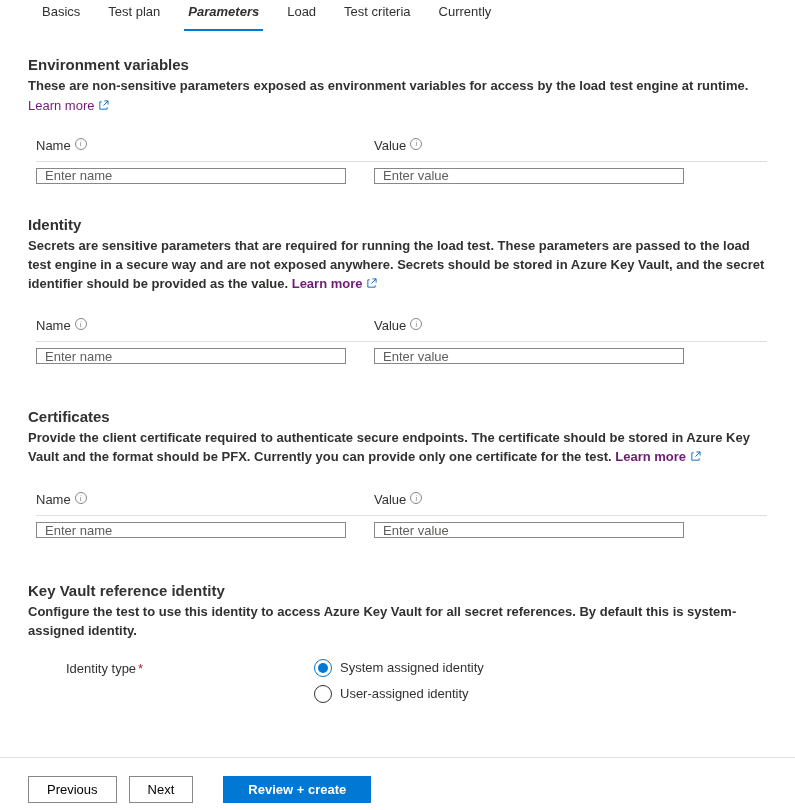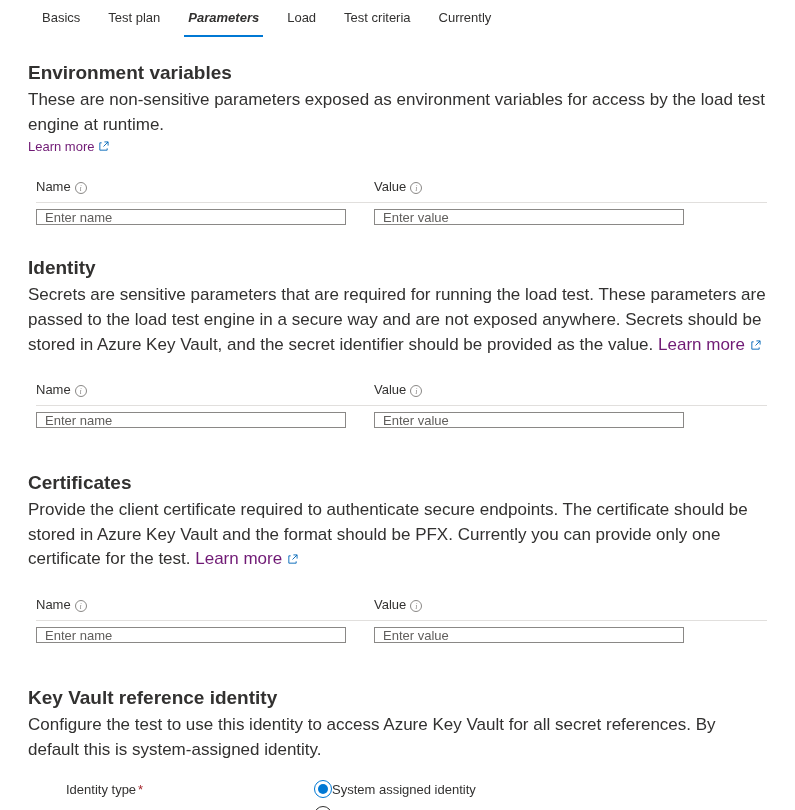--- a/index.html
+++ b/index.html
@@ -10,50 +10,51 @@
       background: #fff;
       width: 795px;
     }
     .tabs {
       display: flex;
       gap: 0;
       padding: 0 28px;
       border-bottom: 1px solid transparent;
     }
     .tab {
-      padding: 10px 14px 12px;
+      padding: 4px 14px 12px;
       cursor: pointer;
       font-size: 13px;
       color: #323130;
       position: relative;
     }
     .tab.active {
       font-weight: 600;
       font-style: italic;
     }
     .tab.active::after {
       content: "";
       position: absolute;
       left: 10px; right: 10px; bottom: 0;
       height: 2px;
       background: #0078d4;
     }
     .content {
       padding: 24px 28px 12px 28px;
     }
     .section-title {
-      font-size: 19px;
+      font-size: 15px;
       font-weight: 600;
       margin-bottom: 4px;
     }
     .section-desc {
-      font-size: 17px;
+      font-size: 13px;
       color: #323130;
       line-height: 1.45;
       margin-bottom: 2px;
+      font-weight: bold;
     }
     .link {
       color: #701a75;
       text-decoration: none;
       cursor: pointer;
     }
     .ext-icon {
       display: inline-block;
       vertical-align: -1px;
     }
@@ -69,21 +70,21 @@
     .field-col {
       width: 310px;
     }
     .field-col2 {
       width: 310px;
     }
     .col-label {
       font-size: 13px;
       font-weight: 400;
       display: inline-flex;
-      align-items: flex-end;
+      align-items: flex-start;
       gap: 4px;
     }
     .info-icon {
       width: 12px; height: 12px;
       border: 1px solid #8a8886;
       border-radius: 50%;
       display: inline-flex;
       align-items: center;
       justify-content: center;
       font-size: 8px;
@@ -117,20 +118,21 @@
     .kv-label {
       width: 248px;
       font-size: 13px;
       padding-top: 2px;
     }
     .req { color: #a4262c; margin-left: 2px; }
     .radio-group { display: flex; flex-direction: column; gap: 8px; }
     .radio-item {
       display: flex;
       align-items: center;
+      gap: 8px;
       cursor: pointer;
     }
     .radio-circle {
       width: 18px; height: 18px;
       border: 1px solid #323130;
       border-radius: 50%;
       display: flex;
       align-items: center;
       justify-content: center;
     }

